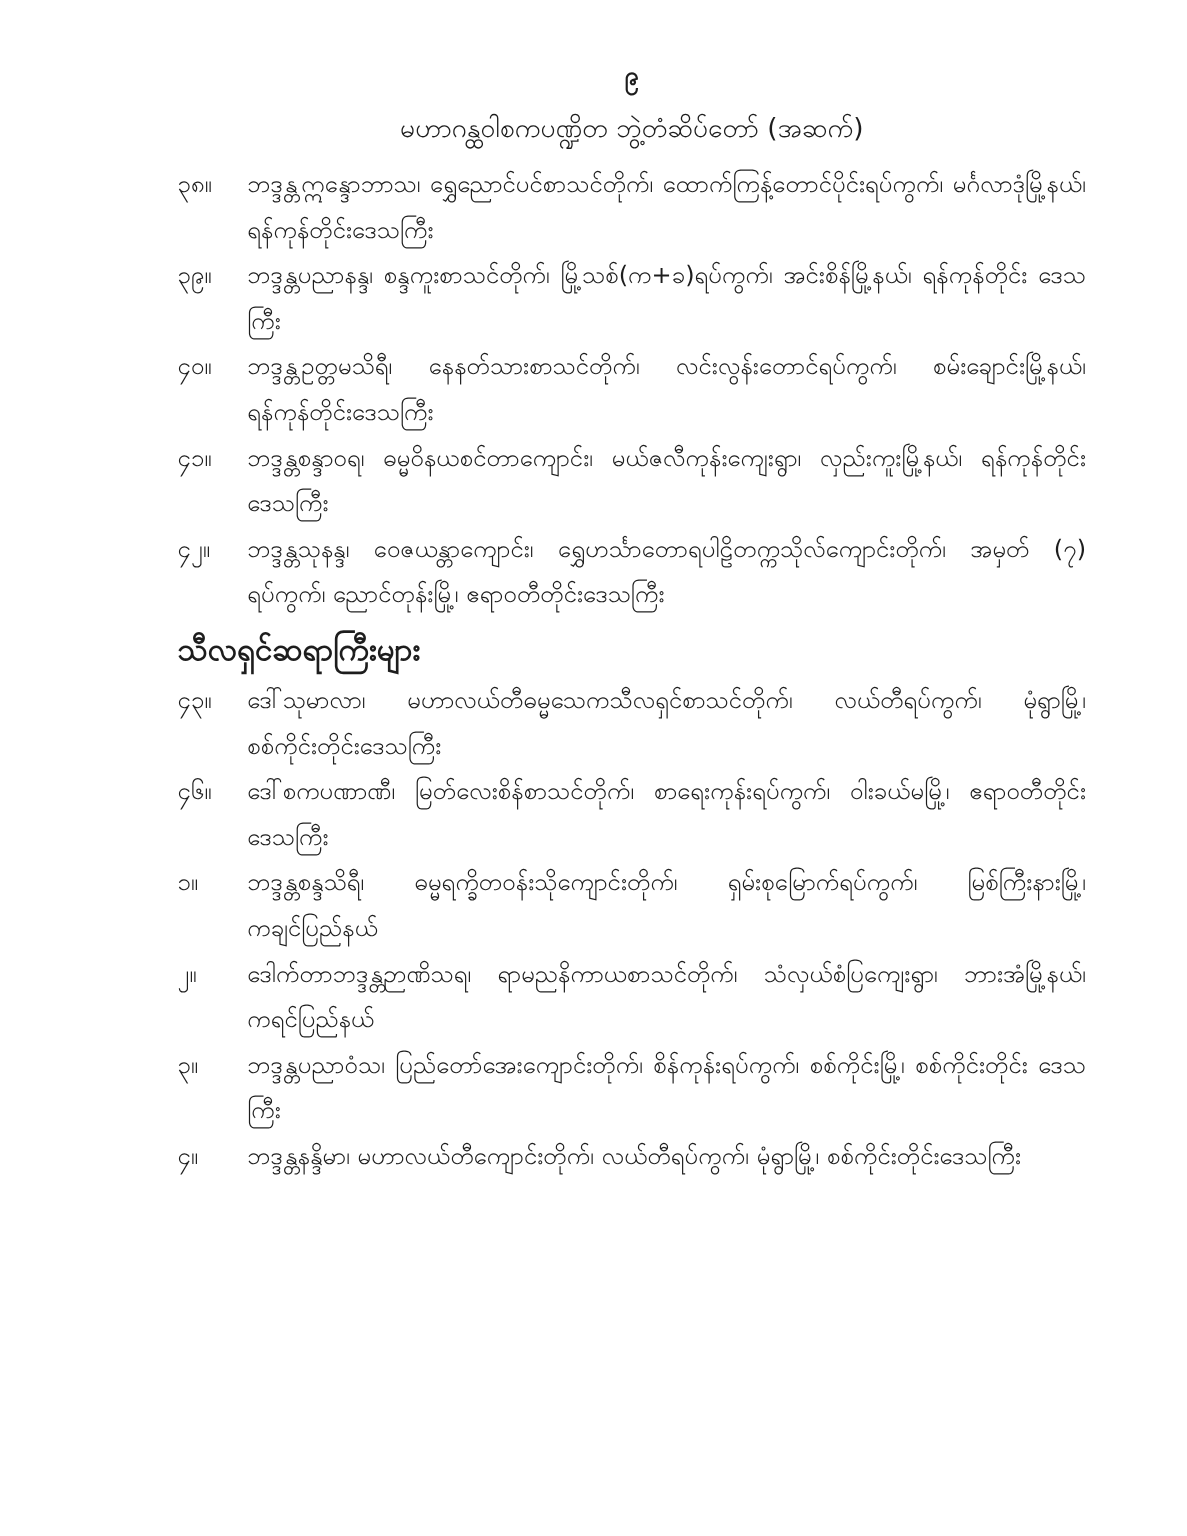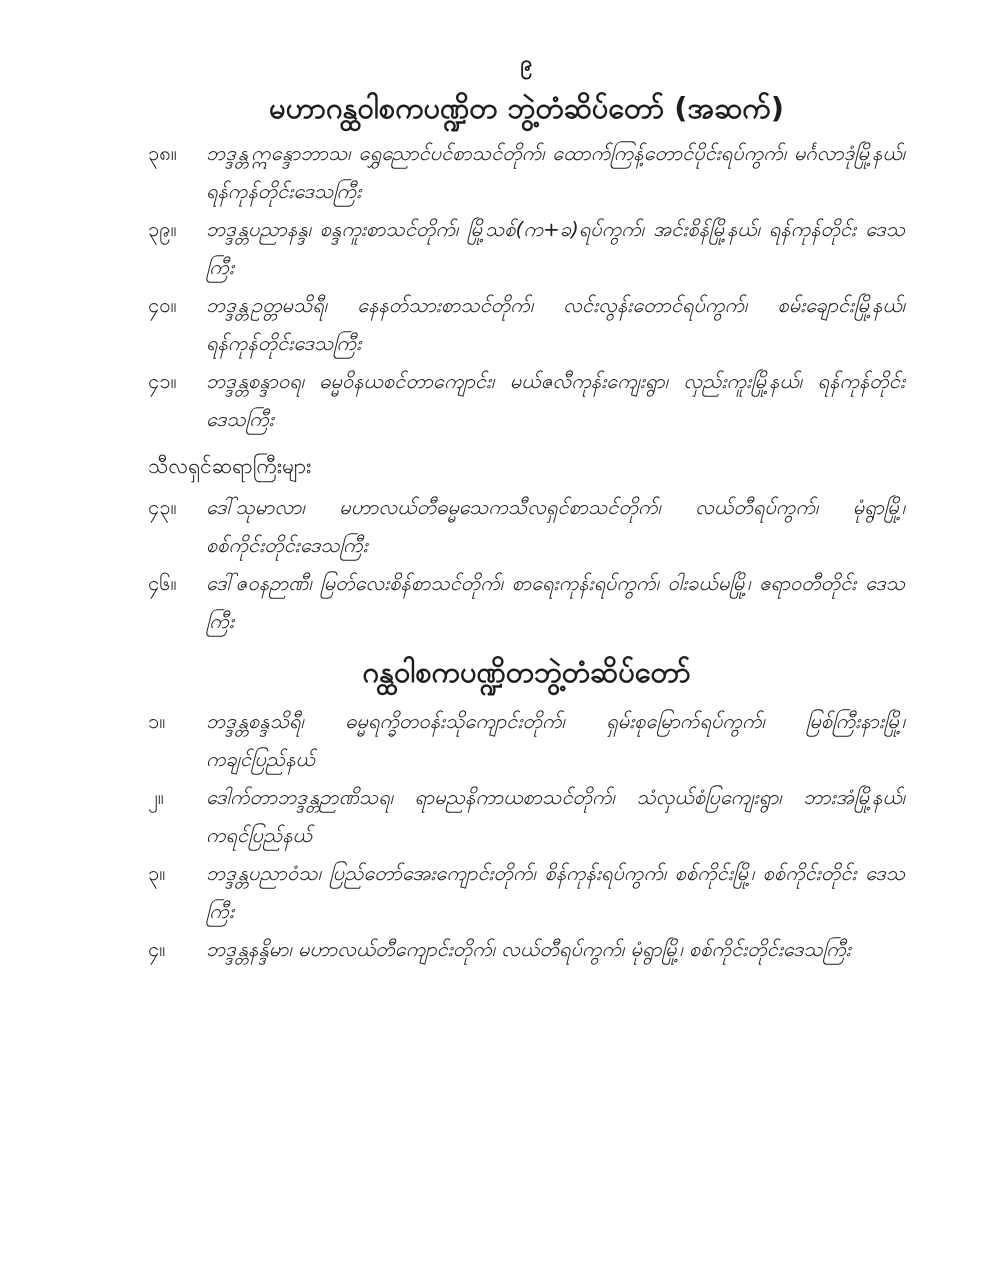--- a/index.html
+++ b/index.html
@@ -22,33 +22,33 @@
     overflow: hidden;
   }
   .page-number {
     text-align: center;
     font-weight: 700;
     font-size: 21px;
     margin-bottom: 6px;
   }
   .heading {
     text-align: center;
-    font-weight: 700;
-    font-size: 29px;
+    font-weight: 400;
+    font-size: 22px;
     line-height: 40px;
     margin: 4px 0 6px 0;
   }
   .heading.spaced {
     margin-top: 12px;
     margin-bottom: 10px;
   }
   .subheading {
     text-align: left;
-    font-weight: 400;
-    font-size: 21px;
+    font-weight: 700;
+    font-size: 26px;
     line-height: 40px;
     margin: 8px 0 2px -0px;
     
     margin-left: 0;
     transform: translateX(0);
   }
   
   .pull-left {
     margin-left: 0;
   }
@@ -62,21 +62,20 @@
   }
   .item .num {
     flex: 0 0 58px;
     text-align: left;
   }
   .item .txt {
     flex: 1 1 auto;
     text-align: justify;
     text-justify: inter-word;
     overflow-wrap: break-word;
-    font-style: italic;
   }
 </style>
 </head>
 <body>
 
 <div class="page">
 
   <div class="page-number">၉</div>
 
   <div class="heading">မဟာဂန္ထဝါစကပဏ္ဍိတ ဘွဲ့တံဆိပ်တော် (အဆက်)</div>
@@ -91,36 +90,39 @@
         <span class="txt">ဘဒ္ဒန္တပညာနန္ဒ၊ စန္ဒကူးစာသင်တိုက်၊ မြို့သစ်(က+ခ)ရပ်ကွက်၊ အင်းစိန်မြို့နယ်၊ ရန်ကုန်တိုင်း ဒေသကြီး</span>
       </div>
       <div class="item">
         <span class="num">၄၀။</span>
         <span class="txt">ဘဒ္ဒန္တဥတ္တမသိရီ၊ နေနတ်သားစာသင်တိုက်၊ လင်းလွန်းတောင်ရပ်ကွက်၊ စမ်းချောင်းမြို့နယ်၊ ရန်ကုန်တိုင်းဒေသကြီး</span>
       </div>
       <div class="item">
         <span class="num">၄၁။</span>
         <span class="txt">ဘဒ္ဒန္တစန္ဒာဝရ၊ ဓမ္မဝိနယစင်တာကျောင်း၊ မယ်ဇလီကုန်းကျေးရွာ၊ လှည်းကူးမြို့နယ်၊ ရန်ကုန်တိုင်း ဒေသကြီး</span>
       </div>
+      <div class="item">
+        <span class="num">၄၂။</span>
+        <span class="txt">ဘဒ္ဒန္တသုနန္ဒ၊ ဝေဇယန္တာကျောင်း၊ ရွှေဟင်္သာတောရပါဠိတက္ကသိုလ်ကျောင်းတိုက်၊ အမှတ် (၇) ရပ်ကွက်၊ ညောင်တုန်းမြို့၊ ဧရာဝတီတိုင်းဒေသကြီး</span>
+      </div>
     </div>
 
   <div class="subheading pull-left">သီလရှင်ဆရာကြီးများ</div>
 
   <div class="list">
       <div class="item">
         <span class="num">၄၃။</span>
         <span class="txt">ဒေါ်သုမာလာ၊ မဟာလယ်တီဓမ္မသေကသီလရှင်စာသင်တိုက်၊ လယ်တီရပ်ကွက်၊ မုံရွာမြို့၊ စစ်ကိုင်းတိုင်းဒေသကြီး</span>
       </div>
       <div class="item">
         <span class="num">၄၆။</span>
-        <span class="txt">ဒေါ်ဇဝနဉာဏီ၊ မြတ်လေးစိန်စာသင်တိုက်၊ စာရေးကုန်းရပ်ကွက်၊ ဝါးခယ်မမြို့၊ ဧရာဝတီတိုင်း ဒေသကြီး</span>
+        <span class="txt">ဒေါ်စကပဏာဏီ၊ မြတ်လေးစိန်စာသင်တိုက်၊ စာရေးကုန်းရပ်ကွက်၊ ဝါးခယ်မမြို့၊ ဧရာဝတီတိုင်း ဒေသကြီး</span>
       </div>
     </div>
 
-  <div class="heading spaced">ဂန္ထဝါစကပဏ္ဍိတဘွဲ့တံဆိပ်တော်</div>
 
   <div class="list">
       <div class="item">
         <span class="num">၁။</span>
         <span class="txt">ဘဒ္ဒန္တစန္ဒသိရီ၊ ဓမ္မရက္ခိတဝန်းသိုကျောင်းတိုက်၊ ရှမ်းစုမြောက်ရပ်ကွက်၊ မြစ်ကြီးနားမြို့၊ ကချင်ပြည်နယ်</span>
       </div>
       <div class="item">
         <span class="num">၂။</span>
         <span class="txt">ဒေါက်တာဘဒ္ဒန္တဉာဏိသရ၊ ရာမညနိကာယစာသင်တိုက်၊ သံလှယ်စံပြကျေးရွာ၊ ဘားအံမြို့နယ်၊ ကရင်ပြည်နယ်</span>
       </div>

